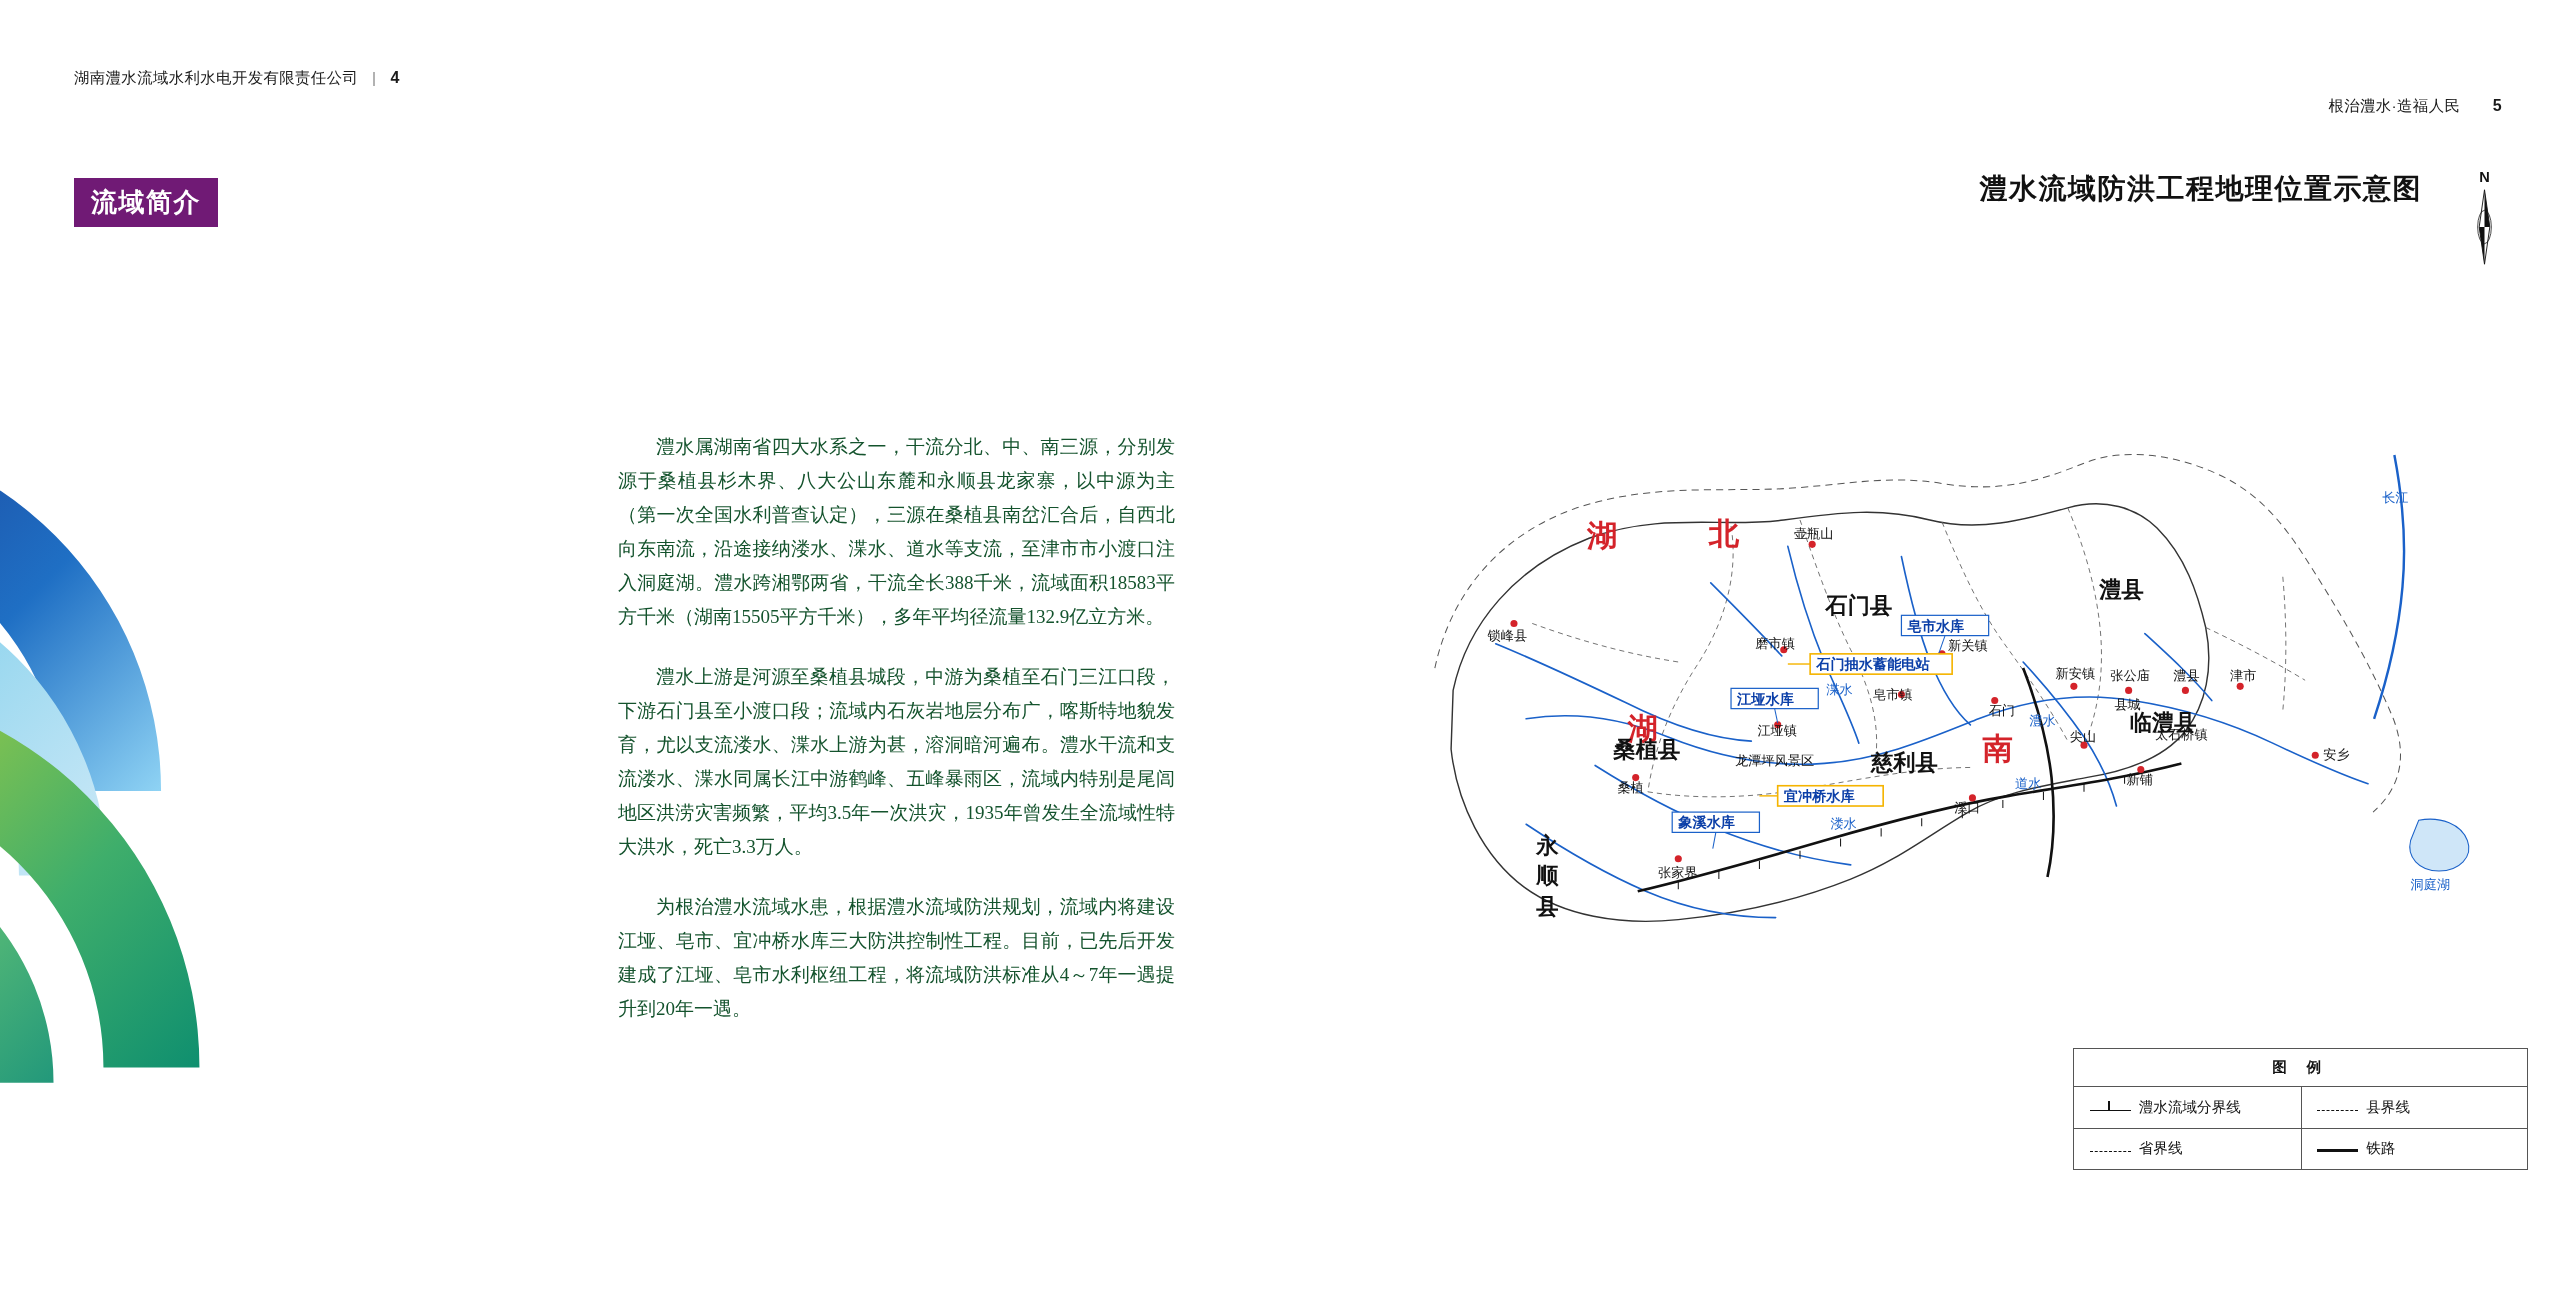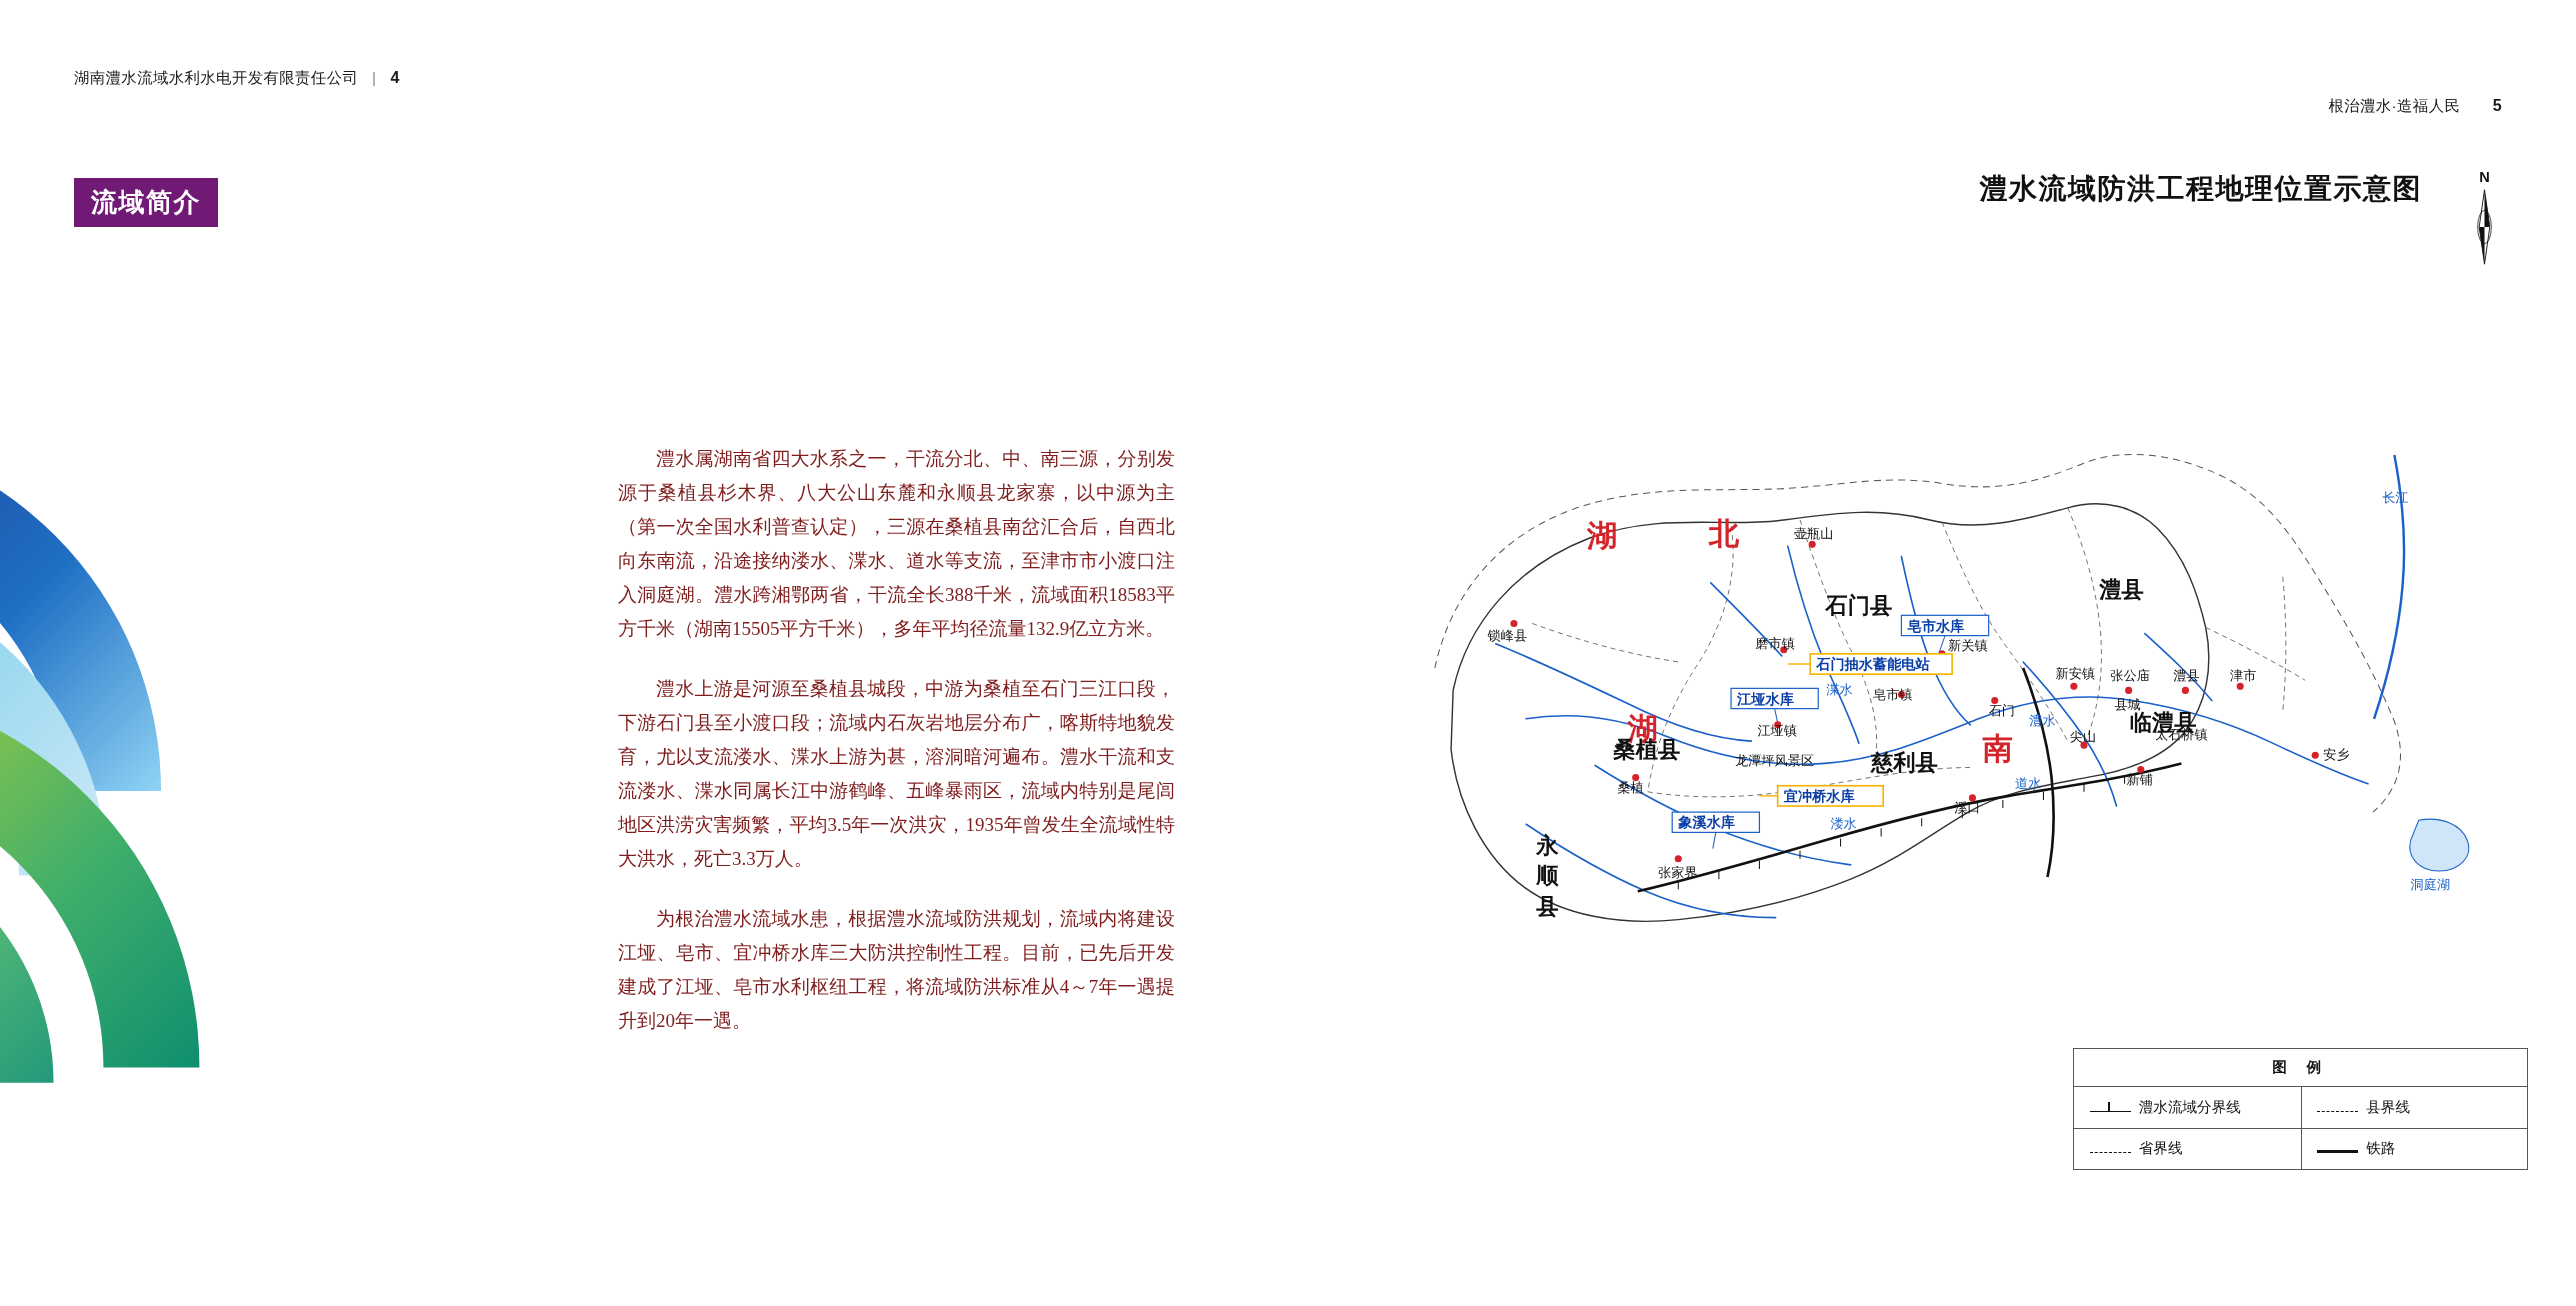--- a/index.html
+++ b/index.html
@@ -67,26 +67,26 @@
     top: 430px;
     width: 676px;
     height: 768px;
     pointer-events: none;
   }
 
   
   .bodycopy {
     position: absolute;
     left: 618px;
-    top: 442px;
+    top: 430px;
     width: 557px;
     font-family: "Liberation Serif", serif;
     font-size: 19px;
     line-height: 34px;
-    color: #7f1d1d;
+    color: #14532d;
     text-align: justify;
     text-justify: inter-ideograph;
   }
   .bodycopy p {
     margin: 0 0 26px 0;
     text-indent: 2em;
   }
   .bodycopy p:last-child { margin-bottom: 8px; }
 
   
@@ -146,21 +146,21 @@
     border-bottom: 0.8px solid #555;
   }
   .legend-row {
     display: flex;
     border-bottom: 0.8px solid #555;
   }
   .legend-row:last-child { border-bottom: none; }
   .legend-cell {
     flex: 1 1 50%;
     display: flex;
-    align-items: center;
+    align-items: flex-start;
     padding: 10.7px 7.7px;
     box-sizing: border-box;
     font-family: Liberation Serif, serif;
   }
   .legend-cell + .legend-cell { border-left: 0.8px solid #555; }
   .legend-sym {
     width: 57px;
     flex: 0 0 57px;
     text-align: center;
   }

